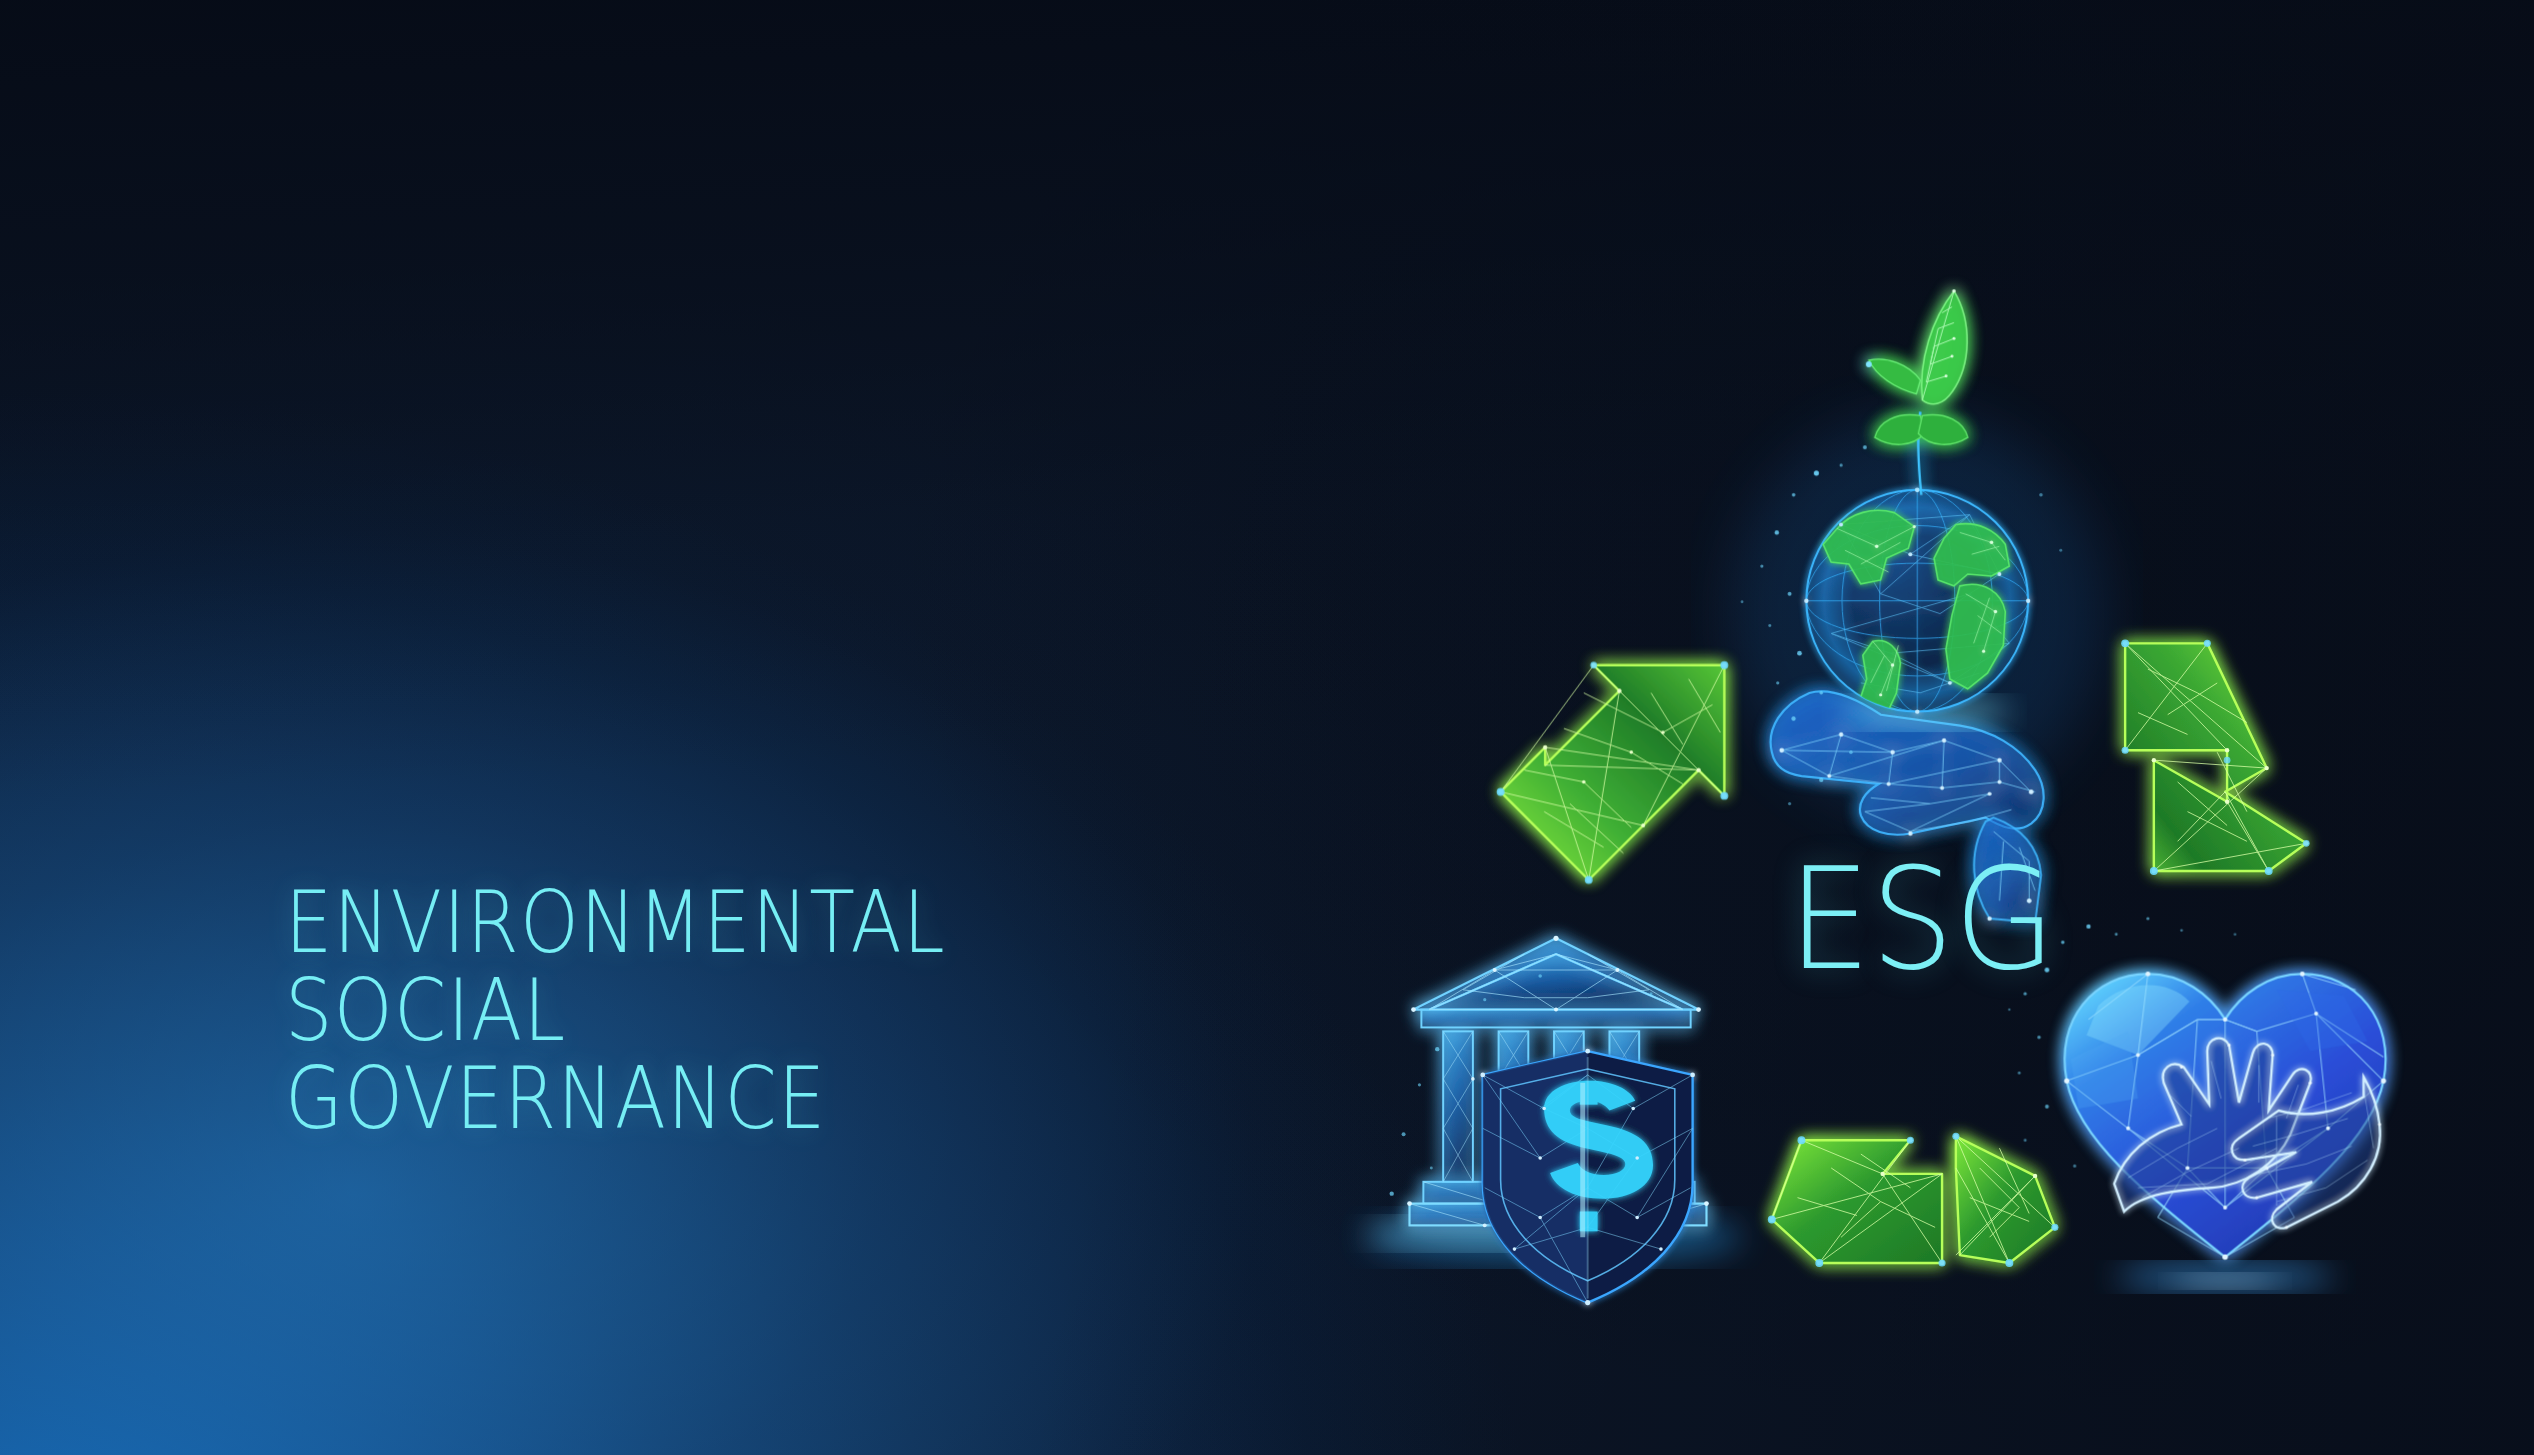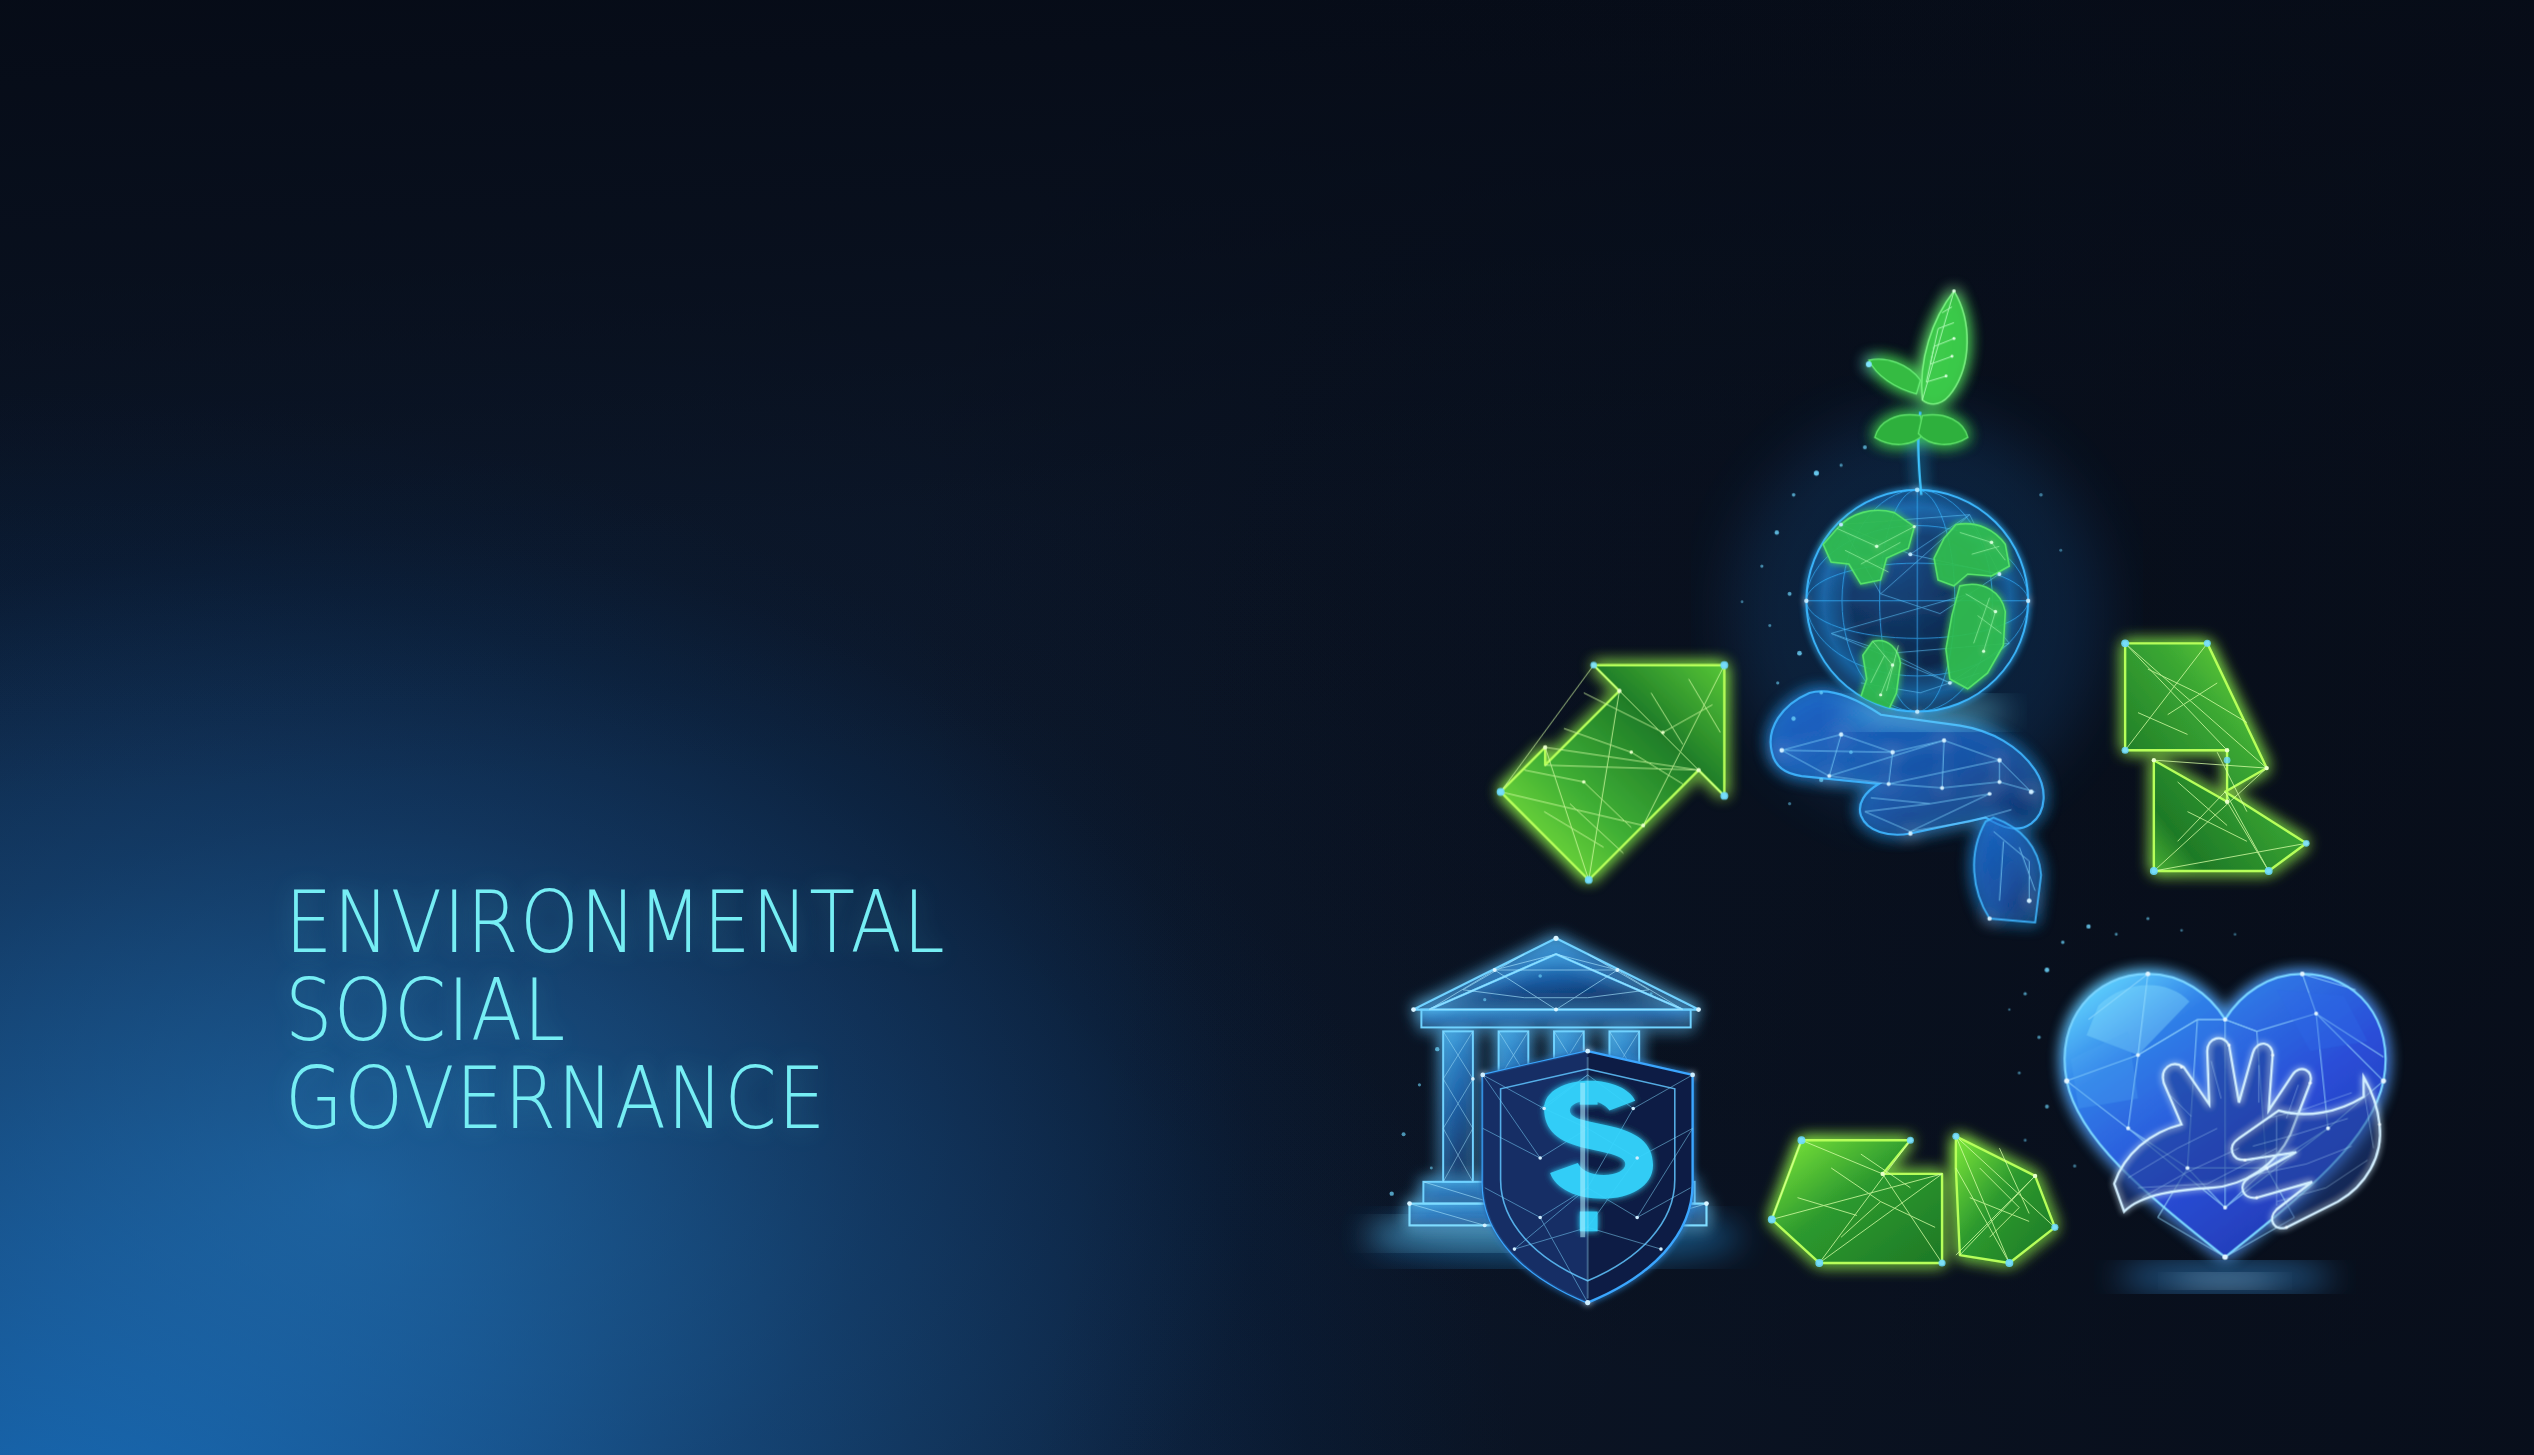--- a/index.html
+++ b/index.html
@@ -722,15 +722,18 @@
 
   </svg>
   </div>
 
   <div class="headline">
     <div>ENVIRONMENTAL</div>
     <div>SOCIAL</div>
     <div>GOVERNANCE</div>
   </div>
 
+  <div class="esg-word">
+    <span>ESG</span>
+  </div>
 
 </div>
 
 
 </body></html>

